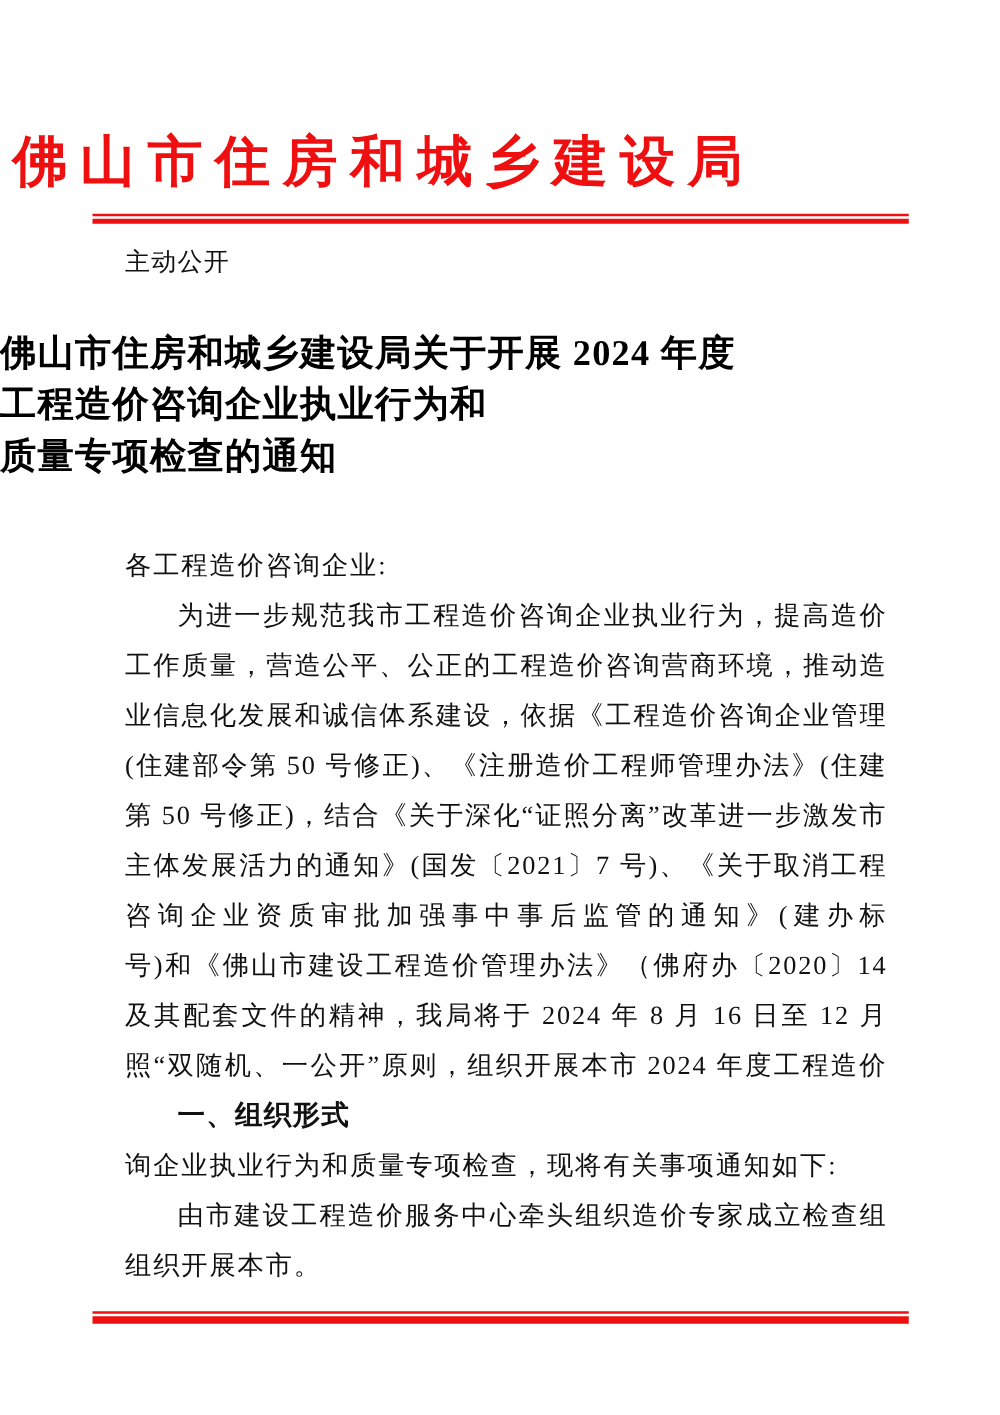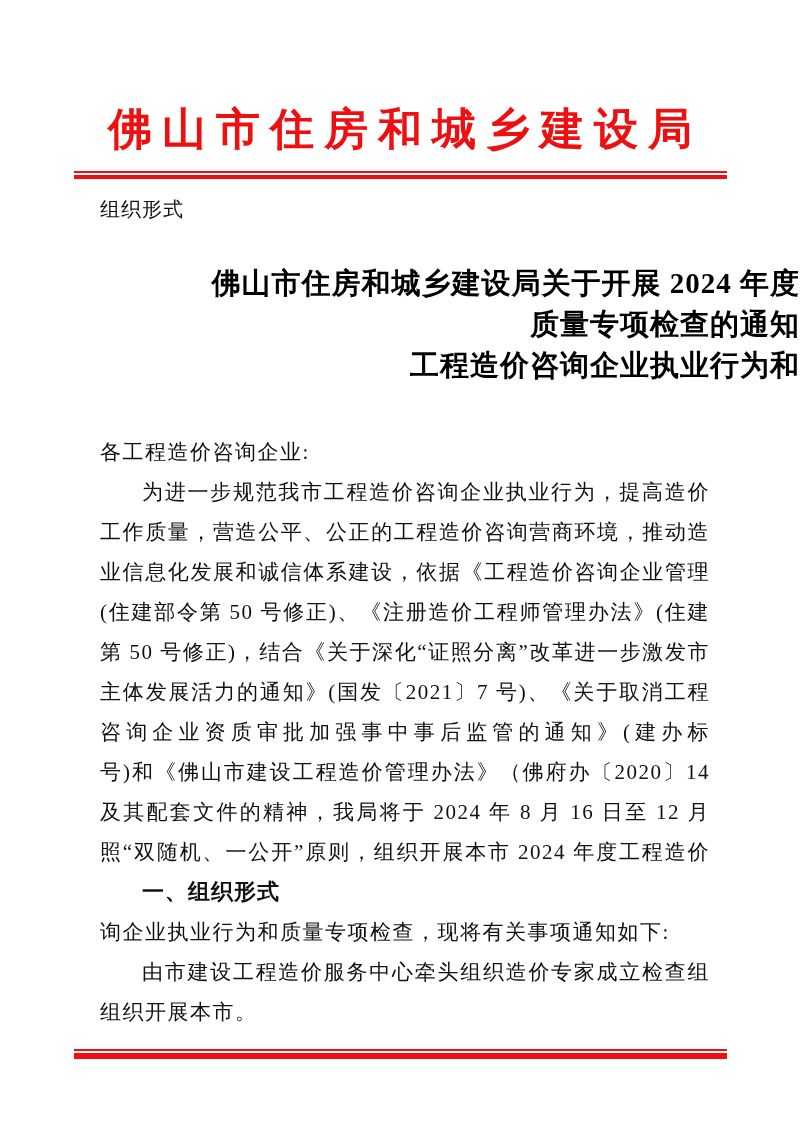--- a/index.html
+++ b/index.html
@@ -20,21 +20,21 @@
     inset: 0;
     background: #ffffff;
   }
   
   .letterhead {
     position: absolute;
     top: 100px;
     left: 0;
     width: 800px;
     margin: 0;
-    text-align: center;
+    text-align: left;
     font-size: 44px;
     font-weight: bold;
     letter-spacing: 10px;
     padding-left: 10px;
     box-sizing: border-box;
     color: #ee1010;
     white-space: nowrap;
     font-family: "Liberation Serif", "DejaVu Serif", serif;
   }
   
@@ -66,21 +66,21 @@
     color: #111111;
     font-family: "Liberation Sans", "DejaVu Sans", sans-serif;
   }
   
   .doc-title {
     position: absolute;
     top: 263px;
     left: 0;
     width: 800px;
     margin: 0;
-    text-align: right;
+    text-align: left;
     font-size: 29px;
     line-height: 41px;
     font-weight: bold;
     letter-spacing: 1px;
     color: #000000;
   }
   
   .doc-body {
     position: absolute;
     top: 432px;
@@ -112,26 +112,26 @@
 </style>
 </head>
 <body>
 
 <main class="page">
 
   <h1 class="letterhead">佛山市住房和城乡建设局</h1>
 
   <div class="rule rule-top"></div>
 
-  <div class="disclosure">组织形式</div>
+  <div class="disclosure">主动公开</div>
 
   <h2 class="doc-title">
     <div>佛山市住房和城乡建设局关于开展 2024 年度</div>
+    <div>工程造价咨询企业执业行为和</div>
     <div>质量专项检查的通知</div>
-    <div>工程造价咨询企业执业行为和</div>
   </h2>
 
   <div class="doc-body">
     <div class="line no-stretch">各工程造价咨询企业:</div>
 
     <div class="line indent">为进一步规范我市工程造价咨询企业执业行为，提高造价咨询</div>
     <div class="line">工作质量，营造公平、公正的工程造价咨询营商环境，推动造价行</div>
     <div class="line">业信息化发展和诚信体系建设，依据《工程造价咨询企业管理办法》</div>
     <div class="line">(住建部令第 50 号修正)、《注册造价工程师管理办法》(住建部令</div>
     <div class="line">第 50 号修正)，结合《关于深化“证照分离”改革进一步激发市场</div>

